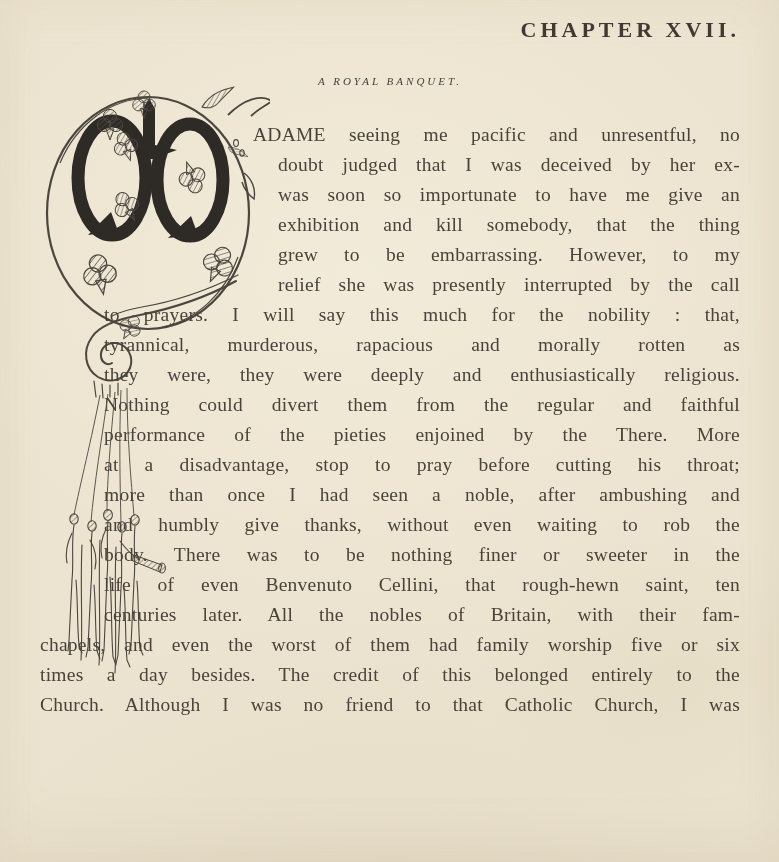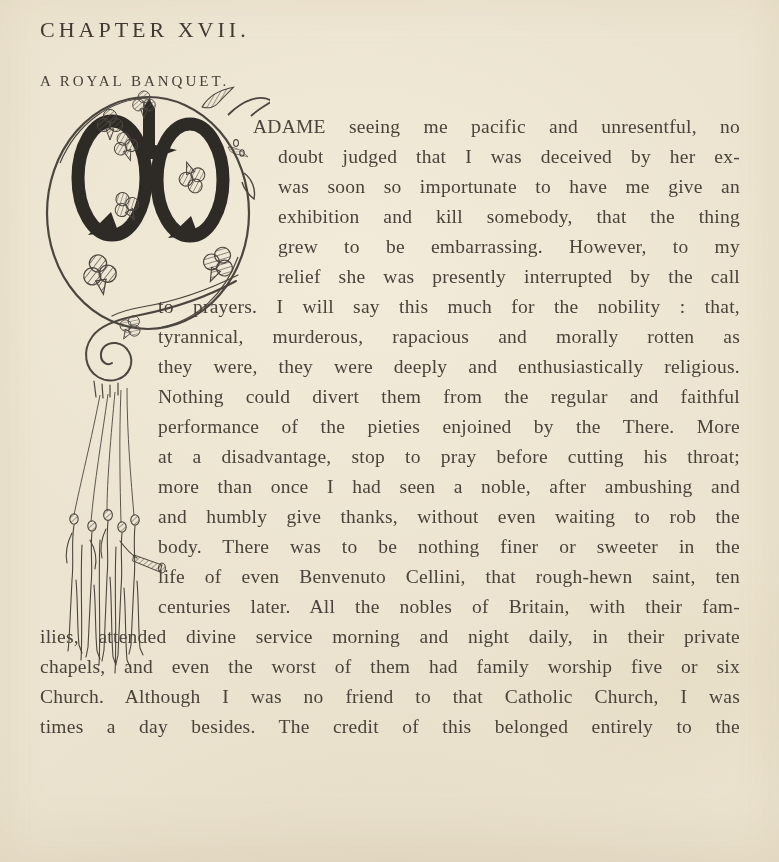--- a/index.html
+++ b/index.html
@@ -11,38 +11,38 @@
       radial-gradient(ellipse 620px 480px at 46% 32%, rgba(255,251,238,0.30), rgba(255,251,238,0) 70%),
       radial-gradient(ellipse 900px 600px at 50% 112%, rgba(125,100,62,0.07), rgba(125,100,62,0) 60%),
       radial-gradient(ellipse 300px 200px at 88% 78%, rgba(190,168,125,0.10), rgba(190,168,125,0) 70%);
     box-shadow:inset 0 -24px 50px rgba(150,125,85,0.08), inset 0 14px 34px rgba(215,200,165,0.10);
     overflow:hidden;
     font-family:"Liberation Serif", serif;
     color:#474139;
   }
   .heading{
     position:absolute;top:17px;left:40px;width:700px;
-    text-align:left;font-size:22px;line-height:26px;
-    letter-spacing:4px;color:#403a33;white-space:nowrap;
+    text-align:right;font-size:22px;line-height:26px;
+    letter-spacing:4px;color:#403a33;white-space:nowrap;font-weight:bold;
   }
   .subtitle{
     position:absolute;top:71px;left:40px;width:700px;
-    text-align:left;font-size:15px;line-height:20px;
-    letter-spacing:3px;color:#46403a;white-space:nowrap;
+    text-align:center;font-size:11px;line-height:20px;
+    letter-spacing:3px;color:#46403a;white-space:nowrap;font-style:italic;
   }
-  .textcol{position:absolute;left:40px;top:112px;width:700px;}
+  .textcol{position:absolute;left:40px;top:120px;width:700px;}
   .line{
     height:30px;line-height:30px;font-size:19.5px;
     letter-spacing:0.25px;
     text-align:justify;text-align-last:justify;
     color:#49433b;
   }
   .n1{margin-left:213px;}
   .n2{margin-left:238px;}
-  .n3{margin-left:118px;}
+  .n3{margin-left:64px;}
   .n4{margin-left:0;}
   .pagenum{
     position:absolute;top:872px;left:40px;width:700px;
     text-align:center;font-size:12.5px;letter-spacing:2.5px;color:#4c463e;
   }
   .illustration{position:absolute;left:30px;top:85px;width:240px;height:615px;}
   .sr{position:absolute;left:0;top:0;opacity:0;font-size:2px;pointer-events:none;}
 </style>
 </head>
 <body>
@@ -157,20 +157,19 @@
     <div class="line n3">tyrannical, murderous, rapacious and morally rotten as</div>
     <div class="line n3">they were, they were deeply and enthusiastically religious.</div>
     <div class="line n3">Nothing could divert them from the regular and faithful</div>
     <div class="line n3">performance of the pieties enjoined by the There.  More</div>
     <div class="line n3">at a disadvantage, stop to pray before cutting his throat;</div>
     <div class="line n3">more than once I had seen a noble, after ambushing and</div>
     <div class="line n3">and humbly give thanks, without even waiting to rob the</div>
     <div class="line n3">body.  There was to be nothing finer or sweeter in the</div>
     <div class="line n3">life of even Benvenuto Cellini, that rough-hewn saint, ten</div>
     <div class="line n3">centuries later.  All the nobles of Britain, with their fam-</div>
-    <div class="line n4">ilies, attended divine service morning and night daily, in their private</div>
     <div class="line n4">chapels, and even the worst of them had family worship five or six</div>
+    <div class="line n4">times a day besides.  The credit of this belonged entirely to the</div>
     <div class="line n4">Church.  Although I was no friend to that Catholic Church, I was</div>
-    <div class="line n4">times a day besides.  The credit of this belonged entirely to the</div>
   </div>
 
   <div class="pagenum">201</div>
 </div>
 
 </body></html>

